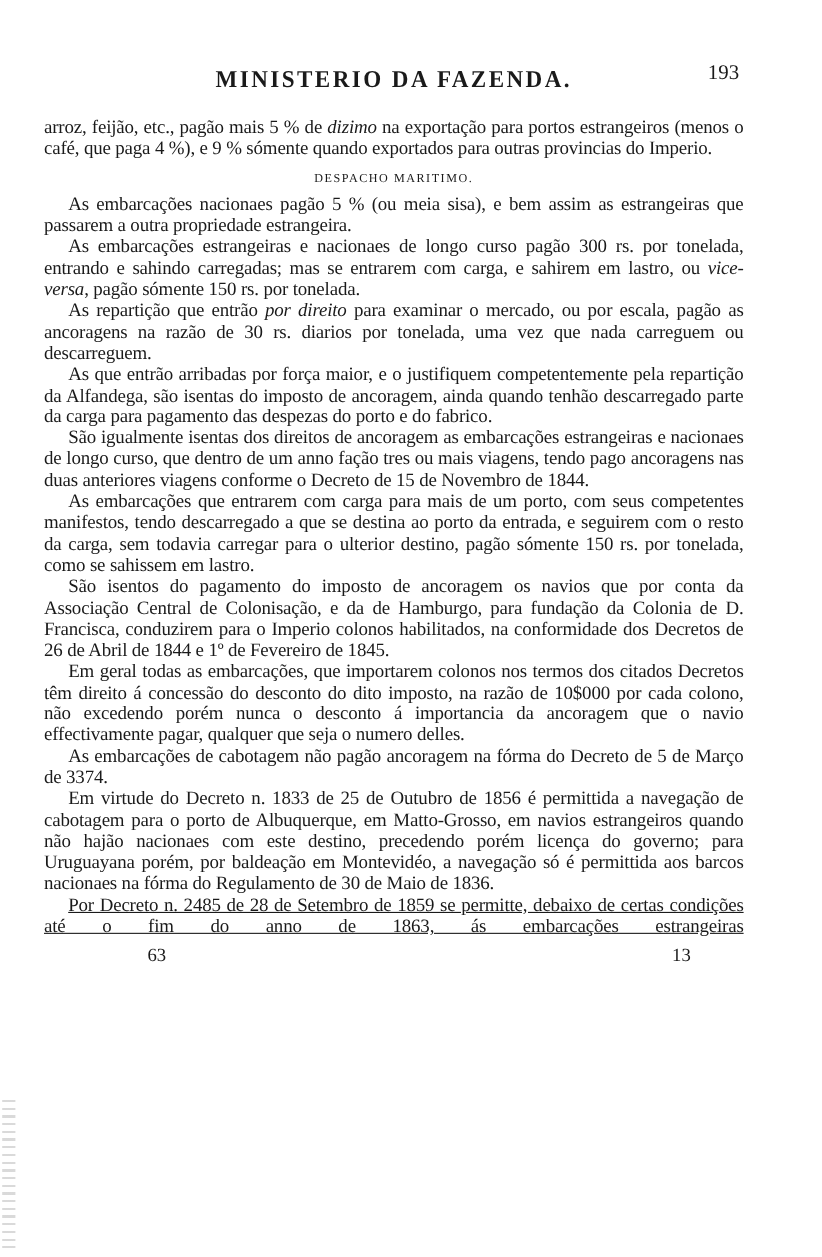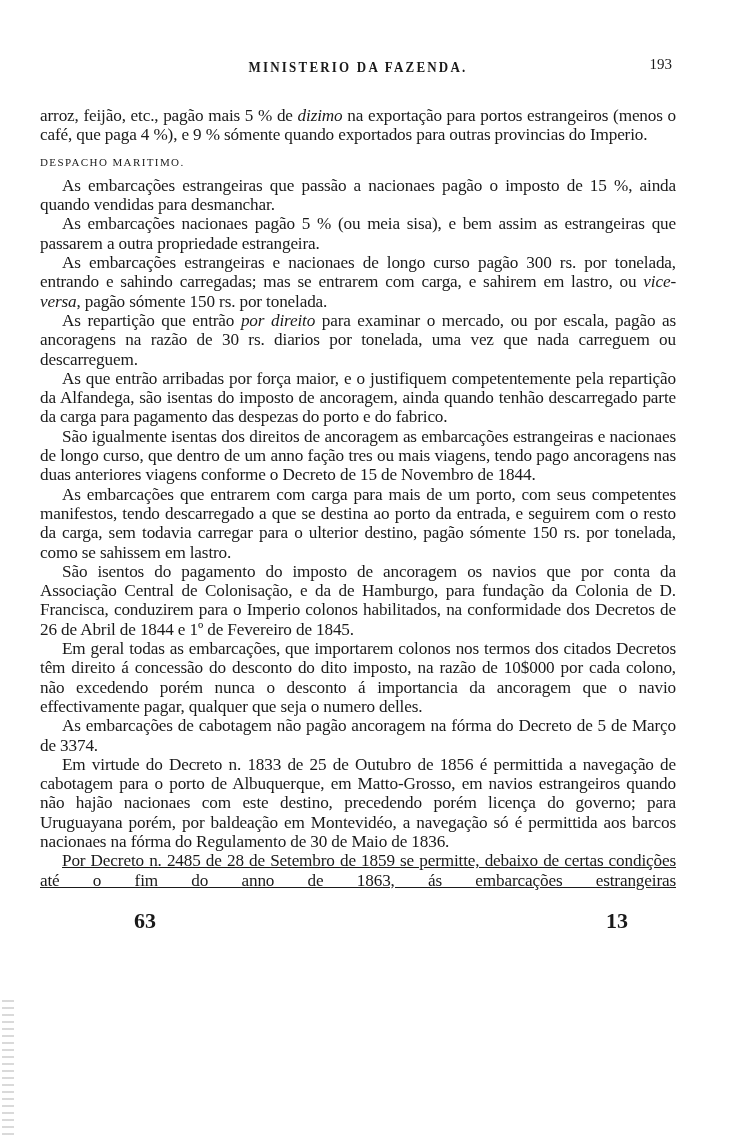--- a/index.html
+++ b/index.html
@@ -9,41 +9,41 @@
       color: #1a1a1a;
     }
     .page {
       position: absolute; left: 40px; top: 56px; width: 636px;
     }
     .running-head {
       position: relative; height: 30px;
     }
     .running-title {
       position: absolute; left: 0; right: 0; top: 4px; text-align: center;
-      font-weight: bold; font-size: 13px; letter-spacing: 2.2px;
+      font-weight: bold; font-size: 21px; letter-spacing: 2.2px;
       transform: scaleY(1.05);
     }
     .page-number {
       position: absolute; right: 4px; top: 0px;
-      font-size: 15px; font-weight: normal;
+      font-size: 19px; font-weight: normal;
     }
     .body-text {
       font-size: 17.2px; line-height: 19.3px; text-align: justify;
       letter-spacing: -0.15px;
       margin-top: 20px;
     }
     .body-text p { margin: 0; text-indent: 22px; }
     .body-text p.cont { text-indent: 0; }
     .section-head {
-      text-align: left; font-size: 11px; letter-spacing: 1.4px;
+      text-align: center; font-size: 11px; letter-spacing: 1.4px;
       margin: 8px 0 4px 0; font-weight: normal;
     }
     .footer {
-      position: relative; height: 24px; margin-top: 18px;
-      font-weight: bold; font-size: 22px;
+      position: relative; height: 24px; margin-top: 8px;
+      font-weight: normal; font-size: 17px;
     }
     .signature-left { position: absolute; left: 94px; top: 0; }
     .signature-right { position: absolute; right: 48px; top: 0; }
     .spine-marks {
       position: absolute; left: 2px; top: 1000px; width: 12px; height: 140px;
       background: repeating-linear-gradient(180deg, #bbb 0 2px, transparent 2px 7px);
       opacity: 0.55;
     }
     i { font-style: italic; }
   </style>
@@ -57,21 +57,20 @@
   <div class="running-head">
     <div class="running-title">MINISTERIO DA FAZENDA.</div>
     <div class="page-number">193</div>
   </div>
 
   <div class="body-text">
     <p class="cont"><span>arroz, feijão, etc., pagão mais 5 % de </span><i>dizimo</i><span> na exportação para portos estrangeiros (menos o café, que paga 4 %), e 9 % sómente quando exportados para outras provincias do Imperio.</span></p>
 
     <div class="section-head">DESPACHO MARITIMO.</div>
 
-    <p>As embarcações estrangeiras que passão a nacionaes pagão o imposto de 15 %, ainda quando vendidas para desmanchar.</p>
     <p>As embarcações nacionaes pagão 5 % (ou meia sisa), e bem assim as estrangeiras que passarem a outra propriedade estrangeira.</p>
     <p><span>As embarcações estrangeiras e nacionaes de longo curso pagão 300 rs. por tonelada, entrando e sahindo carregadas; mas se entrarem com carga, e sahirem em lastro, ou </span><i>vice-versa</i><span>, pagão sómente 150 rs. por tonelada.</span></p>
     <p><span>As repartição que entrão </span><i>por direito</i><span> para examinar o mercado, ou por escala, pagão as ancoragens na razão de 30 rs. diarios por tonelada, uma vez que nada carreguem ou descarreguem.</span></p>
     <p>As que entrão arribadas por força maior, e o justifiquem competentemente pela repartição da Alfandega, são isentas do imposto de ancoragem, ainda quando tenhão descarregado parte da carga para pagamento das despezas do porto e do fabrico.</p>
     <p>São igualmente isentas dos direitos de ancoragem as embarcações estrangeiras e nacionaes de longo curso, que dentro de um anno fação tres ou mais viagens, tendo pago ancoragens nas duas anteriores viagens conforme o Decreto de 15 de Novembro de 1844.</p>
     <p>As embarcações que entrarem com carga para mais de um porto, com seus competentes manifestos, tendo descarregado a que se destina ao porto da entrada, e seguirem com o resto da carga, sem todavia carregar para o ulterior destino, pagão sómente 150 rs. por tonelada, como se sahissem em lastro.</p>
     <p>São isentos do pagamento do imposto de ancoragem os navios que por conta da Associação Central de Colonisação, e da de Hamburgo, para fundação da Colonia de D. Francisca, conduzirem para o Imperio colonos habilitados, na conformidade dos Decretos de 26 de Abril de 1844 e 1º de Fevereiro de 1845.</p>
     <p>Em geral todas as embarcações, que importarem colonos nos termos dos citados Decretos têm direito á concessão do desconto do dito imposto, na razão de 10$000 por cada colono, não excedendo porém nunca o desconto á importancia da ancoragem que o navio effectivamente pagar, qualquer que seja o numero delles.</p>
     <p>As embarcações de cabotagem não pagão ancoragem na fórma do Decreto de 5 de Março de 3374.</p>
     <p>Em virtude do Decreto n. 1833 de 25 de Outubro de 1856 é permittida a navegação de cabotagem para o porto de Albuquerque, em Matto-Grosso, em navios estrangeiros quando não hajão nacionaes com este destino, precedendo porém licença do governo; para Uruguayana porém, por baldeação em Montevidéo, a navegação só é permittida aos barcos nacionaes na fórma do Regulamento de 30 de Maio de 1836.</p>

